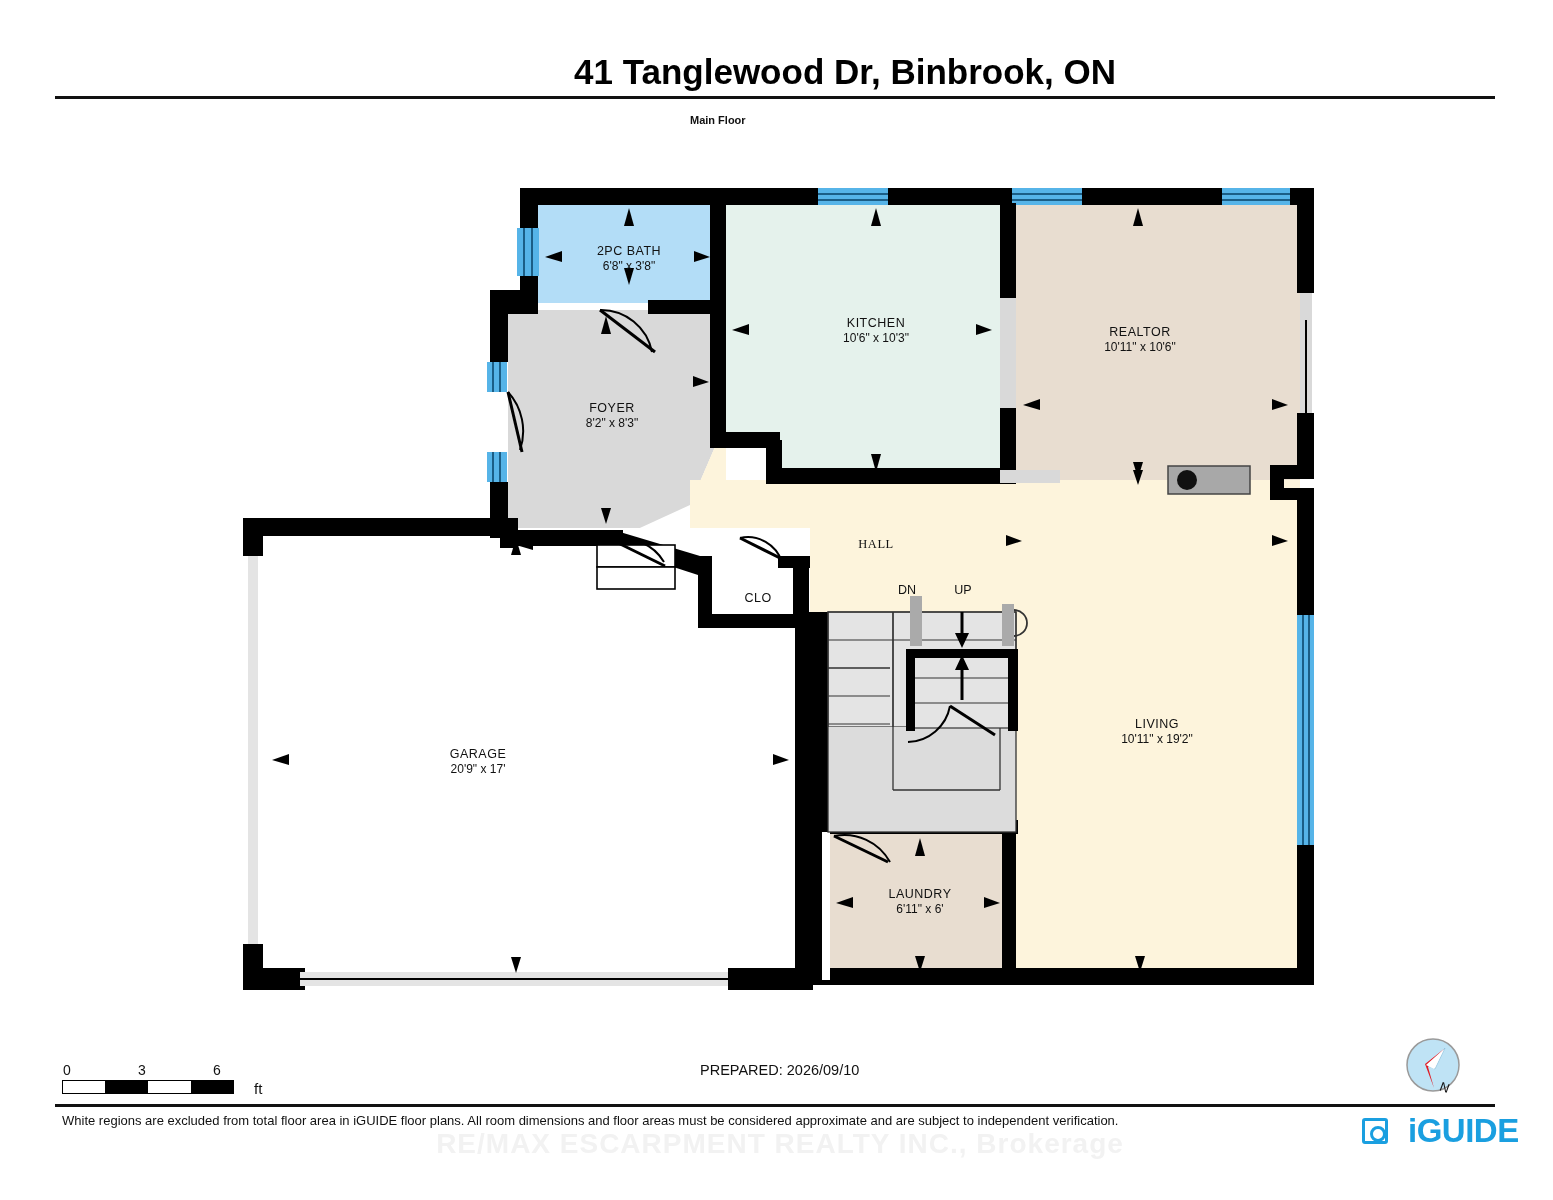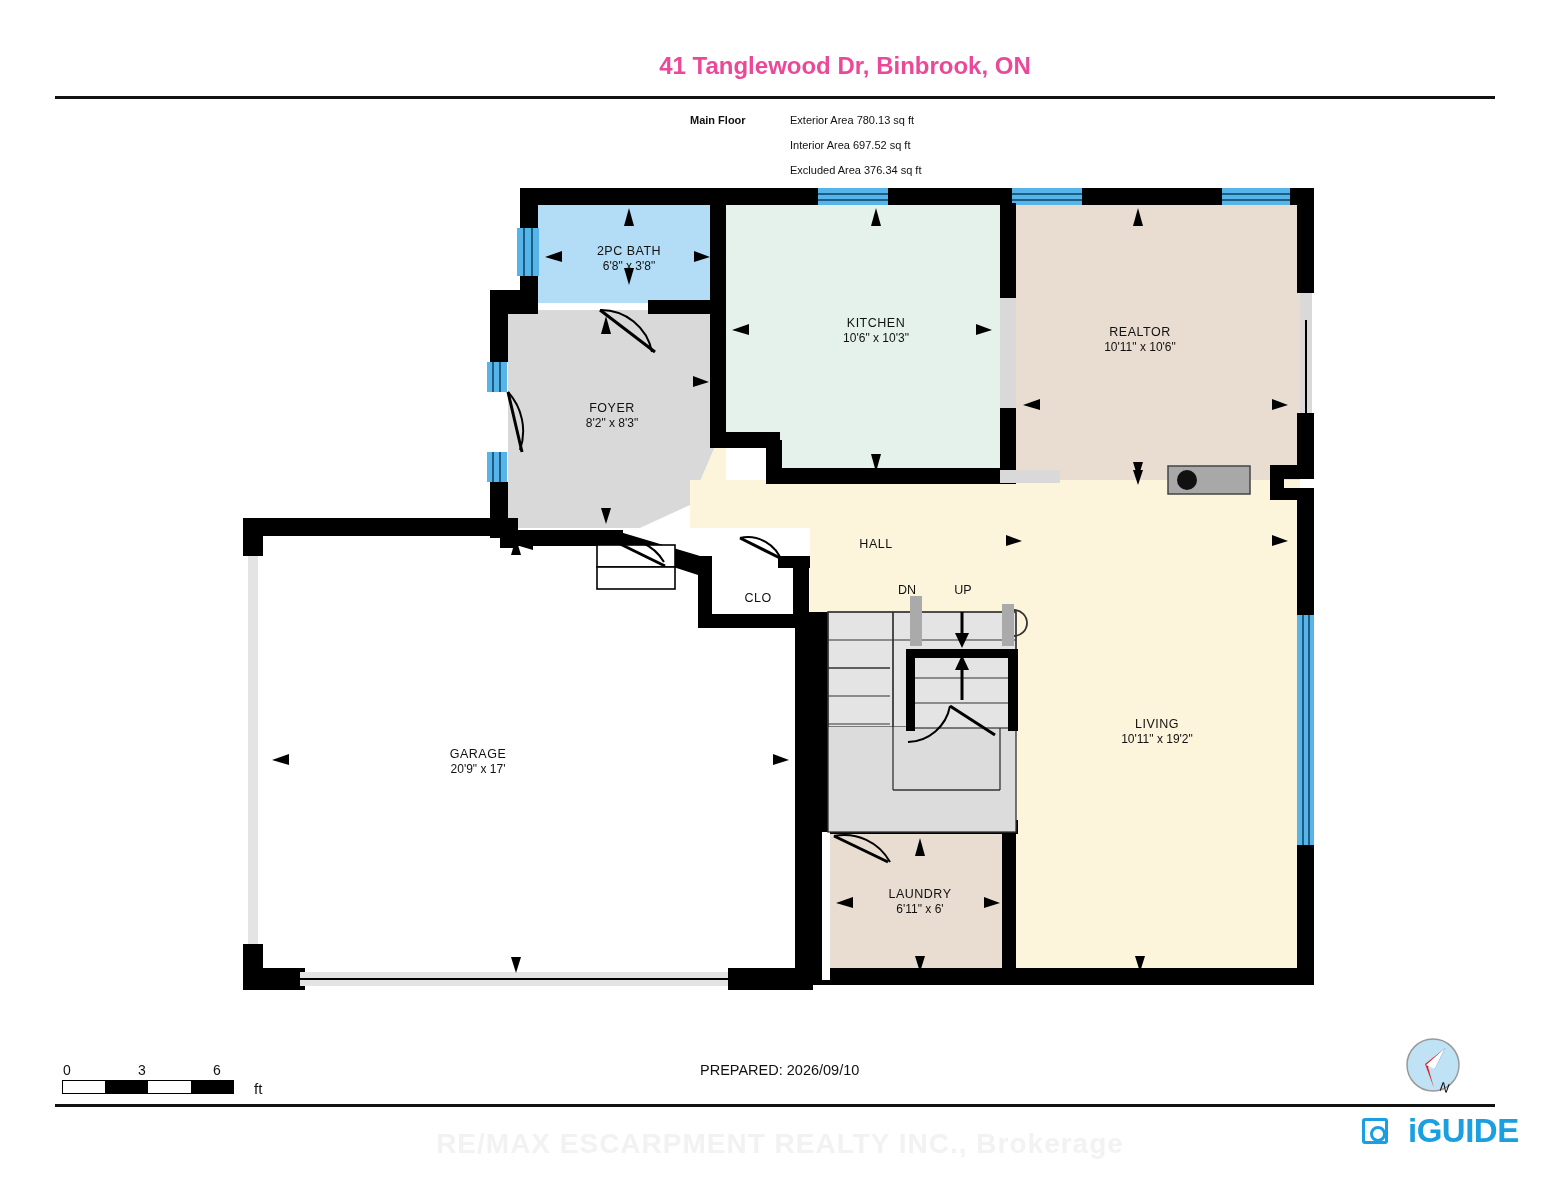--- a/index.html
+++ b/index.html
@@ -39,23 +39,23 @@
     white-space: nowrap;
   }
   #realtor-text sup { font-size: 13px; }
 
   
   #title {
     position: absolute;
     left: 190px; top: 52px;
     width: 1310px;
     text-align: center;
-    font-size: 24px;
+    font-size: 35px;
     font-weight: bold;
-    color: #ec4899;
+    color: #000000;
   }
   #title-rule {
     position: absolute;
     left: 55px; top: 96px;
     width: 1440px; height: 3px;
     background: #111;
   }
   #area-block {
     position: absolute;
     left: 690px; top: 108px;
@@ -201,25 +201,20 @@
 <body>
 
 <div id="page">
 
 
   <div id="title">41 Tanglewood Dr, Binbrook, ON</div>
   <div id="title-rule"></div>
 
   <div id="area-block">
     <div class="floor-label">Main Floor</div>
-    <div class="area-lines">
-      <div>Exterior Area 780.13 sq ft</div>
-      <div>Interior Area 697.52 sq ft</div>
-      <div>Excluded Area 376.34 sq ft</div>
-    </div>
   </div>
 
   <div id="plan">
     <svg width="1553" height="1040" viewBox="0 0 1553 1040">
 
       <rect x="538" y="203" width="180" height="100" fill="#b3ddf7"></rect>
 
       <path d="M726,203 H1000 V480 H780 V445 H726 Z" fill="#e5f2ec"></path>
 
       <path d="M1016,203 H1300 V480 H1016 Z" fill="#e8ddd0"></path>
@@ -448,21 +443,21 @@
       <div class="dim">10'6" x 10'3"</div>
     </div>
     <div class="lbl" style="left:1140px; top:325px;">
       <div class="nm">REALTOR</div>
       <div class="dim">10'11" x 10'6"</div>
     </div>
     <div class="lbl" style="left:612px; top:401px;">
       <div class="nm">FOYER</div>
       <div class="dim">8'2" x 8'3"</div>
     </div>
-    <div class="lbl" style="left:876px; top:537px;">
+    <div class="lbl" style="left:876px; top:537px;font-family:Liberation Serif, serif;">
       <div class="nm">HALL</div>
     </div>
     <div class="lbl" style="left:758px; top:591px;">
       <div class="nm">CLO</div>
     </div>
     <div class="lbl" style="left:478px; top:747px;">
       <div class="nm">GARAGE</div>
       <div class="dim">20'9" x 17'</div>
     </div>
     <div class="lbl" style="left:1157px; top:717px;">
@@ -497,20 +492,21 @@
       <circle cx="29" cy="29" r="26" fill="#bfe3f5" stroke="#9a9a9a" stroke-width="1.5"></circle>
       <polygon points="41,12 24,30 31,33" fill="#ffffff" stroke="#7fb9d6" stroke-width="0.6"></polygon>
       <polygon points="41,12 31,33 25,48 20,27" fill="#e01b24" opacity="0"></polygon>
       <polygon points="40,13 24,31 30,52 21,28" fill="#e01b24"></polygon>
       <polygon points="40,13 22,29 30,33" fill="#ffffff"></polygon>
     </svg>
     <div id="compass-n">N</div>
   </div>
 
   <div id="footer-rule"></div>
+  <div id="disclaimer">White regions are excluded from total floor area in iGUIDE floor plans. All room dimensions and floor areas must be considered approximate and are subject to independent verification.</div>
   <div id="watermark">RE/MAX ESCARPMENT REALTY INC., Brokerage</div>
 
   <div id="iguide">
     <div id="ig-mark"></div>
     <div id="ig-text">iGUIDE</div>
   </div>
 
 </div>
 
 </body></html>

